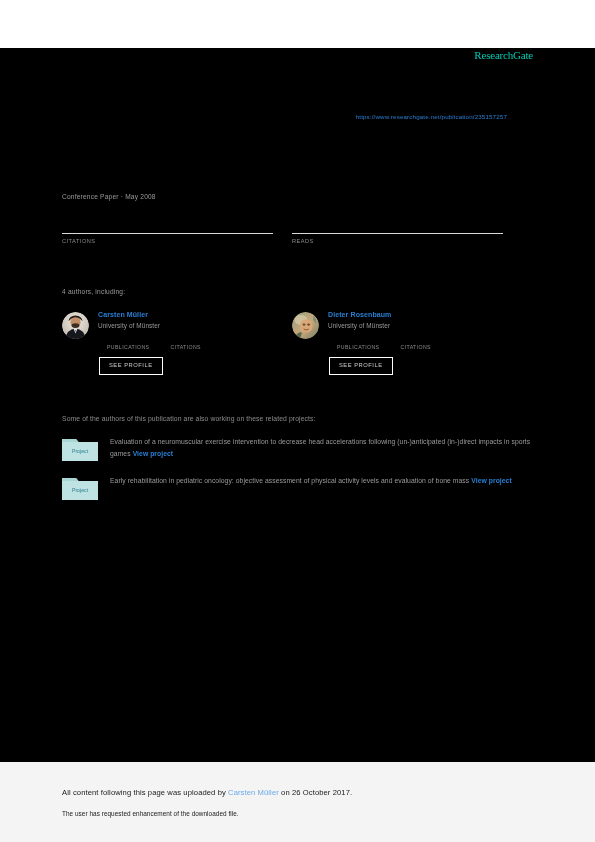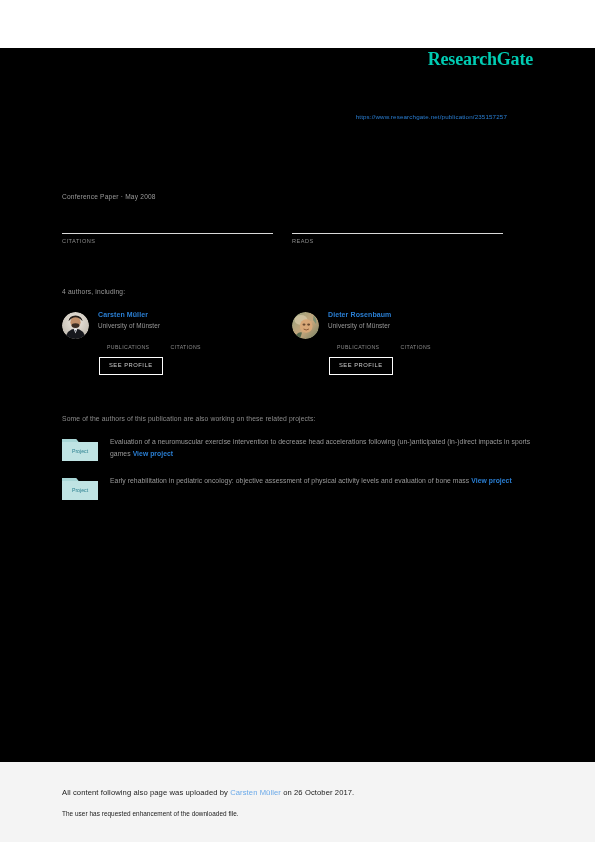--- a/index.html
+++ b/index.html
@@ -32,22 +32,22 @@
 
   .logo-row {
     height: 30px;
     display: flex;
     align-items: flex-start;
     justify-content: flex-end;
     padding-top: 1px;
   }
   .logo {
     font-family: "Liberation Serif", serif;
-    font-size: 18px;
-    font-weight: bold;
+    font-size: 11px;
+    font-weight: normal;
     color: #00ccb3;
     letter-spacing: -0.2px;
     white-space: nowrap;
   }
 
   .url-row {
     margin-top: 26px;
     text-align: right;
     padding-right: 26px;
   }
@@ -378,16 +378,16 @@
     </div>
     <div class="project-text">
       <span>Early rehabilitation in pediatric oncology: objective assessment of physical activity levels and evaluation of bone mass</span><span class="view-project">View project</span>
     </div>
   </div>
 
 </div>
 
 <div class="footer">
   <div class="footer-line1">
-    <span>All content following also page was uploaded by </span><span class="footer-link">Carsten Müller</span><span> on 26 October 2017.</span>
+    <span>All content following this page was uploaded by </span><span class="footer-link">Carsten Müller</span><span> on 26 October 2017.</span>
   </div>
   <div class="footer-line2">The user has requested enhancement of the downloaded file.</div>
 </div>
 
 </body></html>

